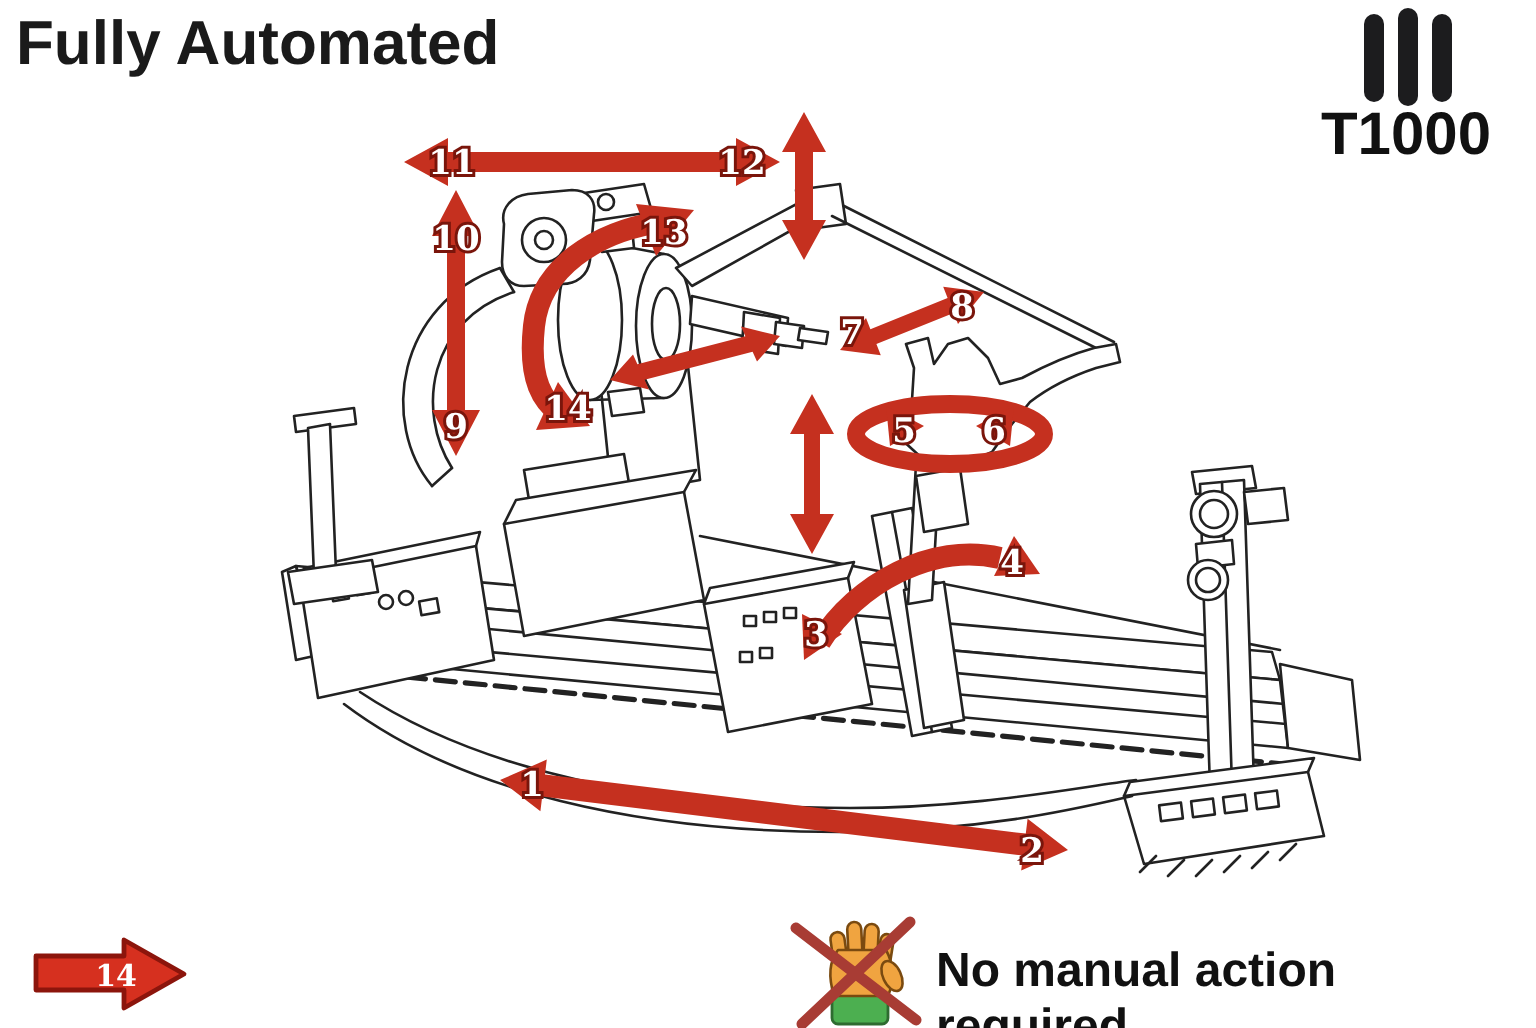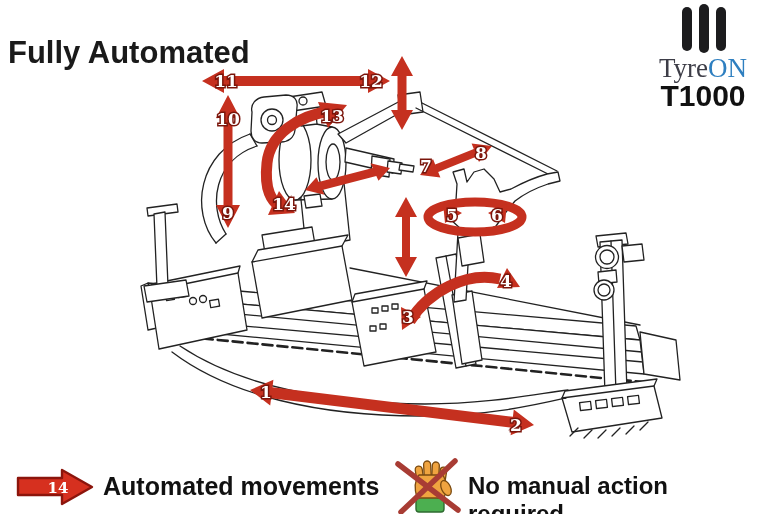--- a/index.html
+++ b/index.html
@@ -1,18 +1,18 @@
 <!DOCTYPE html>
 <html><head>
 <meta charset="utf-8">
 <style>
   html,body{margin:0;padding:0;background:#fff;}
   .page{position:relative;width:768px;height:514px;background:#ffffff;overflow:hidden;
         font-family:"Liberation Sans",sans-serif;}
-  .title{position:absolute;left:8px;top:4px;font-size:31px;font-weight:700;color:#1a1a1a;letter-spacing:0px;margin-top:31px;}
+  .title{position:absolute;left:8px;top:4px;font-size:31px;font-weight:700;color:#1a1a1a;letter-spacing:0px;}
   .logo{position:absolute;left:648px;top:2px;width:110px;text-align:center;}
   .logo-bars{display:block;margin:0 auto;}
   .brand{font-family:"Liberation Serif",serif;font-size:27px;line-height:28px;}
   .brand .tyre{color:#3d3d47;}
   .brand .on{color:#2e7fc0;}
   .model{font-size:30px;font-weight:700;color:#111;line-height:28px;}
   .diagram-svg{position:absolute;left:0;top:0;}
   .legend{position:absolute;left:0;top:456px;width:768px;height:58px;}
   .legend-arrow{position:absolute;left:14px;top:12px;}
   .legend-label-1{position:absolute;left:103px;top:16px;font-size:25px;font-weight:700;color:#111;}
@@ -25,21 +25,20 @@
 <div class="page">
 
   <div class="title">Fully Automated</div>
 
   <div class="logo">
     <svg class="logo-bars" width="60" height="52" viewBox="0 0 60 52">
       <rect x="9" y="5" width="10" height="44" rx="5" fill="#1c1c1e"></rect>
       <rect x="26" y="2" width="10" height="49" rx="5" fill="#1c1c1e"></rect>
       <rect x="43" y="5" width="10" height="44" rx="5" fill="#1c1c1e"></rect>
     </svg>
-    <div class="brand"><span class="tyre">Tyre</span><span class="on">ON</span></div>
     <div class="model">T1000</div>
   </div>
 
   <svg class="diagram-svg" width="768" height="514" viewBox="0 0 768 514">
 
     <g fill="#ffffff" stroke="#222222" stroke-width="1.3" stroke-linejoin="round" stroke-linecap="round">
 
       <g>
         <path d="M 141,286 L 148,283 L 152,296 L 157,328 L 148,330 Z"></path>
         <path d="M 148,283 L 636,326 L 640,340 L 152,296 Z"></path>
@@ -207,21 +206,20 @@
     </g>
   </svg>
 
   <div class="legend">
 
     <svg class="legend-arrow" width="92" height="38" viewBox="0 0 92 38">
       <path d="M 4,10 L 48,10 L 48,2 L 78,19 L 48,36 L 48,27 L 4,27 Z" fill="#d6301f" stroke="#8c150c" stroke-width="2.4" stroke-linejoin="round"></path>
       <text x="44" y="25" text-anchor="middle" font-family="'DejaVu Serif',serif" font-size="15" font-weight="bold" fill="#ffffff">14</text>
     </svg>
 
-    <div class="legend-label-1">Automated movements</div>
 
     <svg class="hand-icon" width="72" height="56" viewBox="0 0 72 56">
       <g>
         <rect x="24" y="38" width="28" height="16" rx="3" fill="#4caf50" stroke="#2e6b30" stroke-width="1.4"></rect>
         <g fill="#f0a440" stroke="#7a4a10" stroke-width="1.3" stroke-linejoin="round">
           <rect x="24" y="8" width="7" height="18" rx="3.5" transform="rotate(-8 27.5 17)"></rect>
           <rect x="32" y="3" width="7" height="22" rx="3.5" transform="rotate(-3 35.5 14)"></rect>
           <rect x="40" y="4" width="7" height="21" rx="3.5" transform="rotate(3 43.5 14)"></rect>
           <rect x="47.5" y="9" width="6.5" height="16" rx="3.2" transform="rotate(9 50.5 17)"></rect>
           <path d="M 25,40 C 22,30 23,22 27,17 L 51,17 C 55,24 55,33 52,40 Z"></path>

